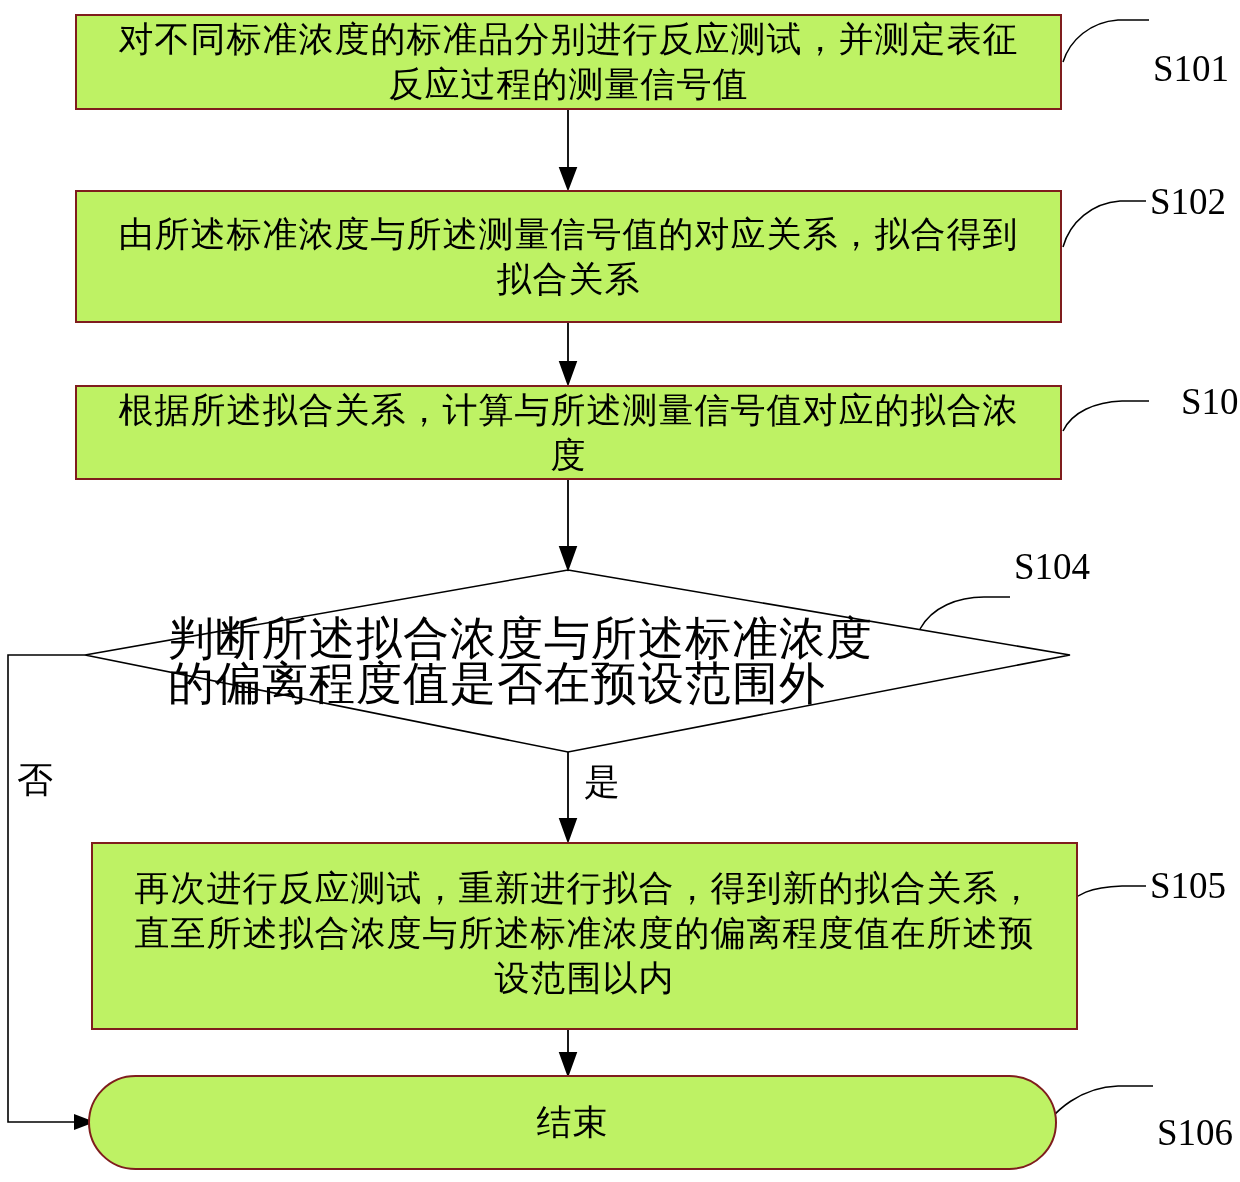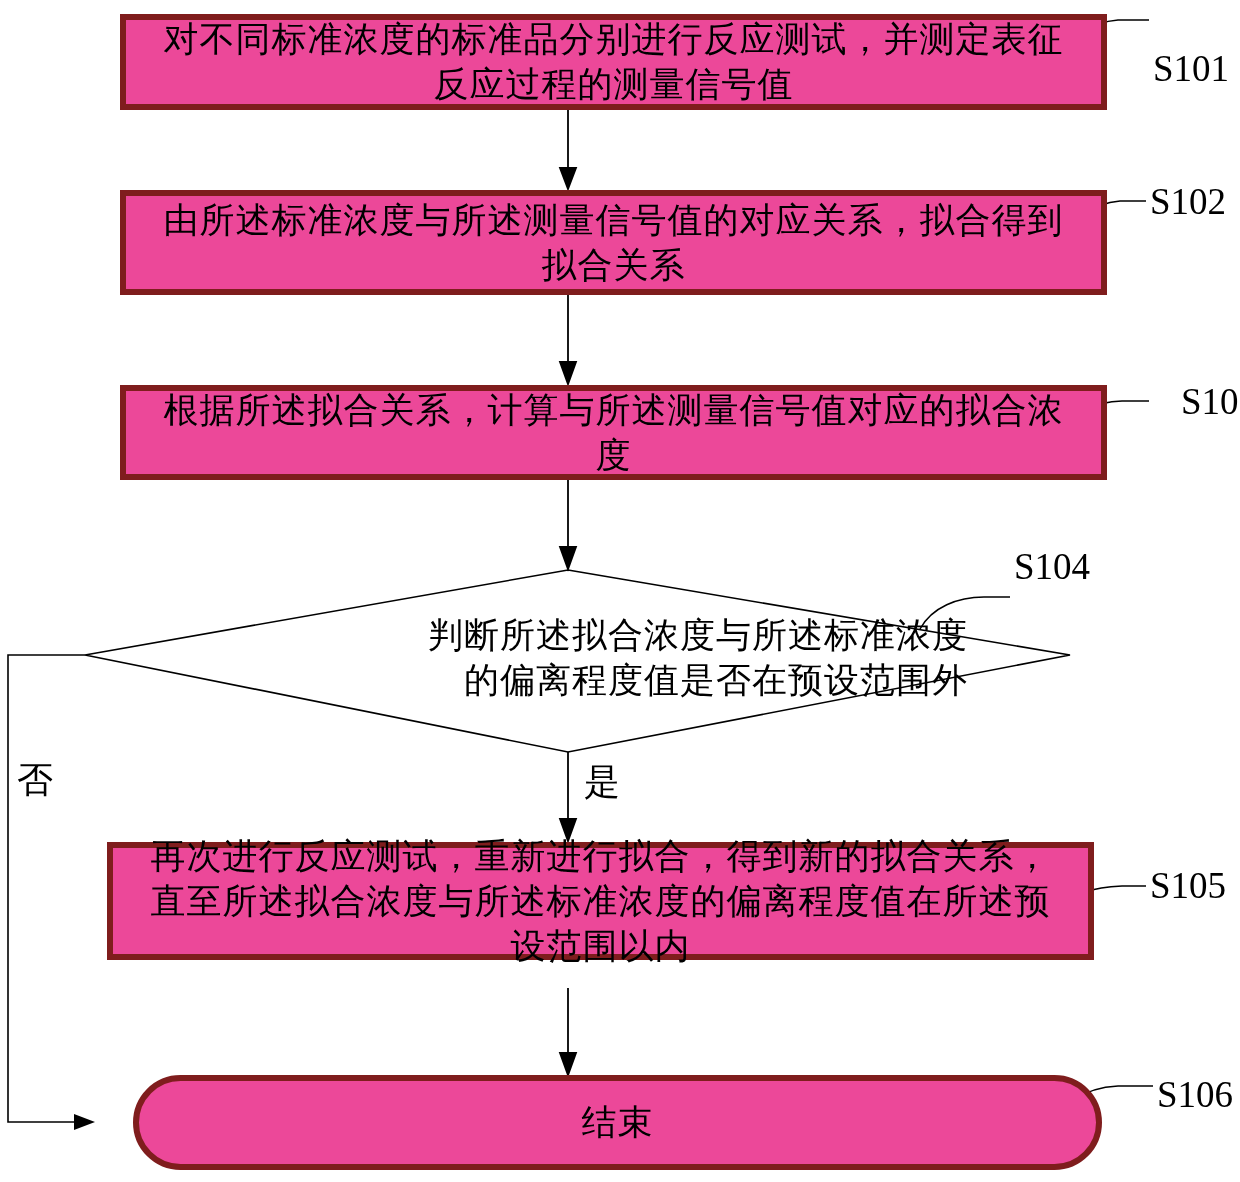--- a/index.html
+++ b/index.html
@@ -7,43 +7,41 @@
     position:relative;
     width:1240px;height:1182px;
     background:#ffffff;
     font-family:"Liberation Serif","DejaVu Serif",serif;
     color:#000;
     overflow:hidden;
   }
   .layer{position:absolute;left:0;top:0;}
   .node{
     position:absolute;
-    border:6px solid #7f1d1d;
-    background:#ec4899;
+    border:2px solid #7f1d1d;
+    background:#bef264;
     display:flex;
     align-items:center;
     justify-content:center;
     box-sizing:border-box;
-    margin-left:45px;
   }
   .node-text{
     white-space:pre-line;
     text-align:center;
     font-size:35px;
     line-height:45px;
     letter-spacing:1px;
   }
   .diamond-text{
     position:absolute;
-    text-align:right;
+    text-align:left;
     white-space:pre-line;
-    font-size:35px;
+    font-size:46px;
     line-height:45px;
     letter-spacing:1px;
-    font-family:Liberation Mono, monospace;
   }
   .step-label{
     position:absolute;
     font-size:37px;
     line-height:38px;
     font-family:"Liberation Serif","DejaVu Serif",serif;
   }
   .branch-label{
     position:absolute;
     font-size:36px;
@@ -88,46 +86,46 @@
       <path d="M 1063,914 C 1072,892 1095,887 1122,886 L 1146,886"></path>
       <path d="M 1036,1142 C 1052,1107 1085,1087 1118,1086 L 1153,1086"></path>
     </g>
   </svg>
 
   <div class="node" style="left:75px;top:14px;width:987px;height:96px;">
     <div class="node-text">对不同标准浓度的标准品分别进行反应测试，并测定表征
 反应过程的测量信号值</div>
   </div>
 
-  <div class="node" style="left:75px;top:190px;width:987px;height:105px;">
+  <div class="node" style="left:75px;top:190px;width:987px;height:133px;">
     <div class="node-text">由所述标准浓度与所述测量信号值的对应关系，拟合得到
 拟合关系</div>
   </div>
 
   <div class="node" style="left:75px;top:385px;width:987px;height:95px;">
     <div class="node-text">根据所述拟合关系，计算与所述测量信号值对应的拟合浓
 度</div>
   </div>
 
   <div class="diamond-text" style="left:168px;top:616px;width:800px;">判断所述拟合浓度与所述标准浓度
 的偏离程度值是否在预设范围外</div>
 
-  <div class="node" style="left:62px;top:842px;width:987px;height:118px;">
+  <div class="node" style="left:91px;top:842px;width:987px;height:188px;font-family:Liberation Mono, monospace;">
     <div class="node-text">再次进行反应测试，重新进行拟合，得到新的拟合关系，
 直至所述拟合浓度与所述标准浓度的偏离程度值在所述预
 设范围以内</div>
   </div>
 
   <div class="node" style="left:88px;top:1075px;width:969px;height:95px;border-radius:48px;">
     <div class="node-text">结束</div>
   </div>
 
   <div class="step-label" style="left:1153px;top:2px;margin-top:48px;">S101</div>
   <div class="step-label" style="left:1150px;top:183px;">S102</div>
   <div class="step-label" style="left:1153px;top:383px;margin-left:28px;">S103</div>
   <div class="step-label" style="left:1014px;top:548px;">S104</div>
   <div class="step-label" style="left:1150px;top:867px;text-align:center;">S105</div>
-  <div class="step-label" style="left:1157px;top:1076px;">S106</div>
+  <div class="step-label" style="left:1157px;top:1114px;">S106</div>
 
   <div class="branch-label" style="left:17px;top:761px;">否</div>
   <div class="branch-label" style="left:584px;top:763px;">是</div>
 
 </div>
 
 </body></html>

